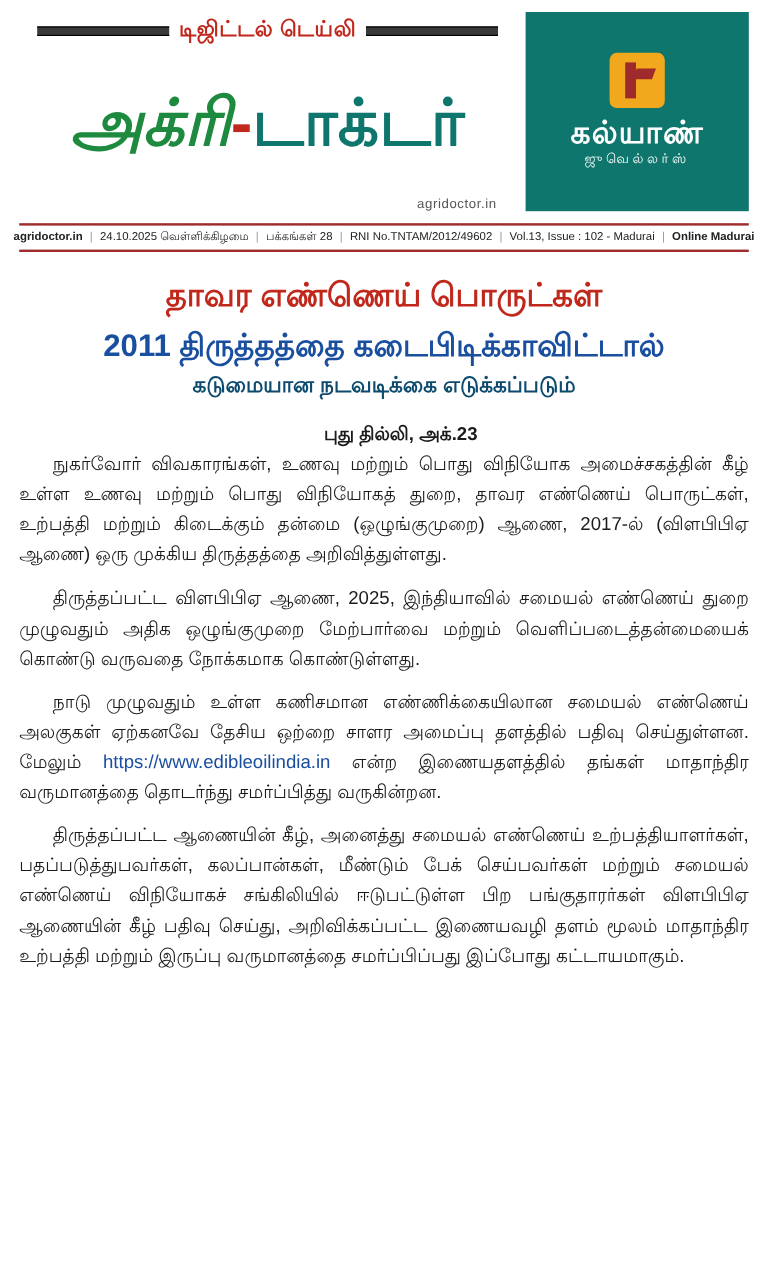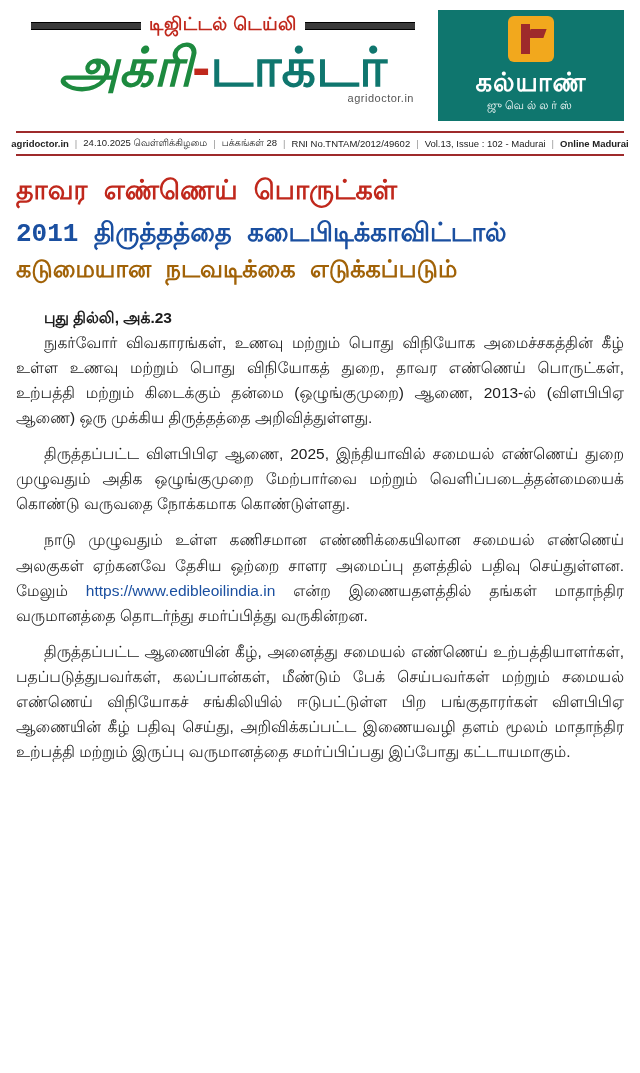--- a/index.html
+++ b/index.html
@@ -29,20 +29,21 @@
     border-bottom: 0;
     padding-bottom: 4px;
   }
   .masthead-left {
     flex: 1 1 auto;
     display: flex;
     flex-direction: column;
     align-items: center;
     justify-content: flex-start;
     padding-right: 8px;
+    gap: 36px;
   }
   .kicker-row {
     display: flex;
     align-items: center;
     width: 100%;
     justify-content: center;
     gap: 8px;
     margin-top: 4px;
   }
   .kicker-rule {
@@ -142,56 +143,56 @@
     padding: 4px 0 4px 0;
     border-bottom: 2px solid #9e2a2b;
     flex-wrap: nowrap;
   }
   .infobar .item { white-space: nowrap; }
   .infobar .sep { color: #999; }
   .infobar .strong { font-weight: bold; }
 
   
   .headline {
+    text-align: center;
     margin-top: 18px;
-    font-family: Liberation Mono, monospace;
   }
   .hl1 {
     color: #c0281c;
     font-size: 27px;
     font-weight: bold;
     line-height: 1.35;
   }
   .hl2 {
     color: #1a4fa0;
     font-size: 26px;
     font-weight: bold;
     line-height: 1.45;
     margin-top: 6px;
   }
   .hl3 {
-    color: #a16207;
-    font-size: 24px;
+    color: #0c4a6e;
+    font-size: 18px;
     font-weight: bold;
     line-height: 1.45;
   }
 
   
   .body-copy {
     margin-top: 16px;
     font-size: 15.5px;
     line-height: 1.62;
     color: #1b1b1b;
     text-align: justify;
     text-justify: inter-word;
   }
   .dateline {
     font-weight: bold;
     margin-left: 28px;
-    text-align: left;
+    text-align: center;
   }
   .body-copy p {
     margin: 0 0 11px 0;
     text-indent: 28px;
   }
   .link { color: #1a4fa0; }
 </style>
 </head>
 <body>
 
@@ -233,19 +234,19 @@
   </div>
 
   <div class="headline">
     <div class="hl1">தாவர எண்ணெய் பொருட்கள்</div>
     <div class="hl2">2011 திருத்தத்தை கடைபிடிக்காவிட்டால்</div>
     <div class="hl3">கடுமையான நடவடிக்கை எடுக்கப்படும்</div>
   </div>
 
   <div class="body-copy">
     <div class="dateline">புது தில்லி, அக்.23</div>
-    <p>நுகர்வோர் விவகாரங்கள், உணவு மற்றும் பொது விநியோக அமைச்சகத்தின் கீழ் உள்ள உணவு மற்றும் பொது விநியோகத் துறை, தாவர எண்ணெய் பொருட்கள், உற்பத்தி மற்றும் கிடைக்கும் தன்மை (ஒழுங்குமுறை) ஆணை, 2013-ல் (விளபிபிஏ ஆணை) ஒரு முக்கிய திருத்தத்தை அறிவித்துள்ளது.</p>
+    <p>நுகர்வோர் விவகாரங்கள், உணவு மற்றும் பொது விநியோக அமைச்சகத்தின் கீழ் உள்ள உணவு மற்றும் பொது விநியோகத் துறை, தாவர எண்ணெய் பொருட்கள், உற்பத்தி மற்றும் கிடைக்கும் தன்மை (ஒழுங்குமுறை) ஆணை, 2017-ல் (விளபிபிஏ ஆணை) ஒரு முக்கிய திருத்தத்தை அறிவித்துள்ளது.</p>
     <p>திருத்தப்பட்ட விளபிபிஏ ஆணை, 2025, இந்தியாவில் சமையல் எண்ணெய் துறை முழுவதும் அதிக ஒழுங்குமுறை மேற்பார்வை மற்றும் வெளிப்படைத்தன்மையைக் கொண்டு வருவதை நோக்கமாக கொண்டுள்ளது.</p>
     <p><span>நாடு முழுவதும் உள்ள கணிசமான எண்ணிக்கையிலான சமையல் எண்ணெய் அலகுகள் ஏற்கனவே தேசிய ஒற்றை சாளர அமைப்பு தளத்தில் பதிவு செய்துள்ளன. மேலும் </span><span class="link">https://www.edibleoilindia.in</span><span> என்ற இணையதளத்தில் தங்கள் மாதாந்திர வருமானத்தை தொடர்ந்து சமர்ப்பித்து வருகின்றன.</span></p>
     <p>திருத்தப்பட்ட ஆணையின் கீழ், அனைத்து சமையல் எண்ணெய் உற்பத்தியாளர்கள், பதப்படுத்துபவர்கள், கலப்பான்கள், மீண்டும் பேக் செய்பவர்கள் மற்றும் சமையல் எண்ணெய் விநியோகச் சங்கிலியில் ஈடுபட்டுள்ள பிற பங்குதாரர்கள் விளபிபிஏ ஆணையின் கீழ் பதிவு செய்து, அறிவிக்கப்பட்ட இணையவழி தளம் மூலம் மாதாந்திர உற்பத்தி மற்றும் இருப்பு வருமானத்தை சமர்ப்பிப்பது இப்போது கட்டாயமாகும்.</p>
   </div>
 
 </div>
 
 </body></html>

